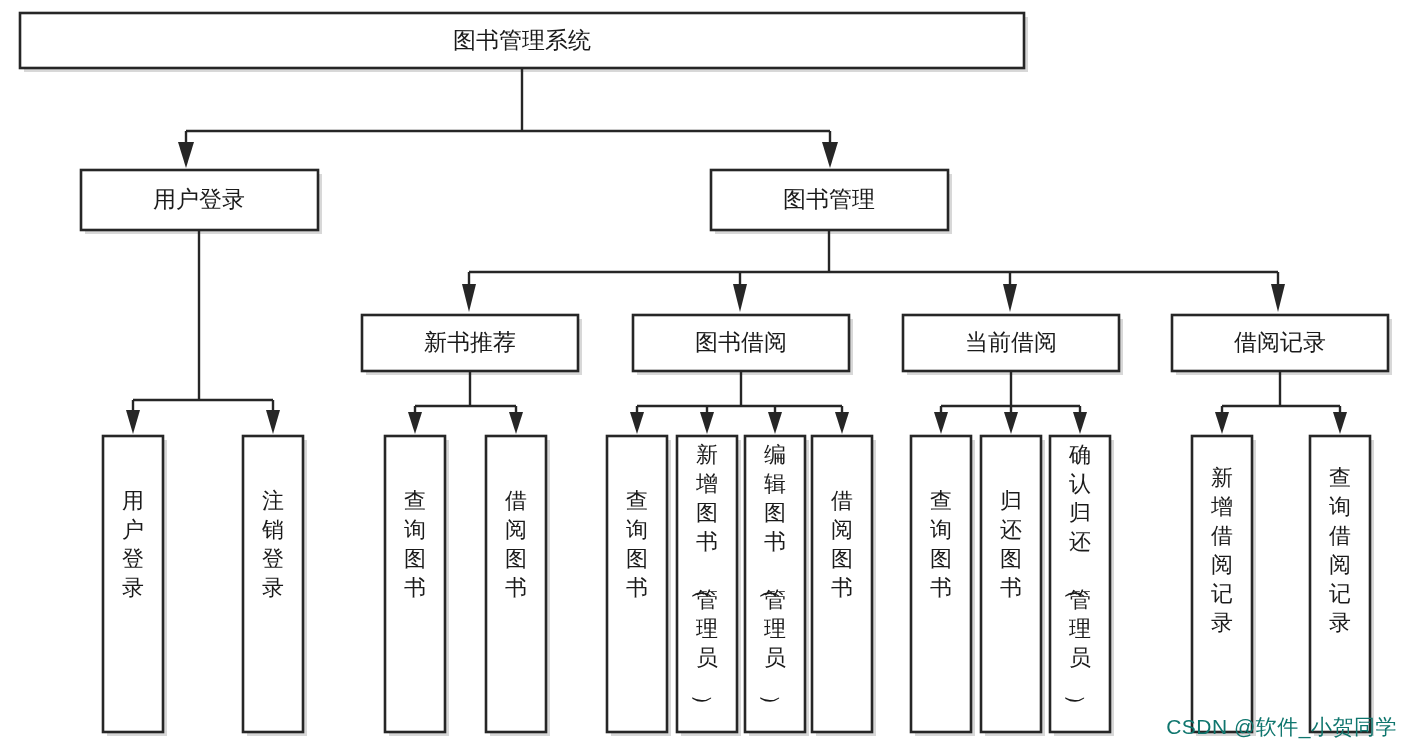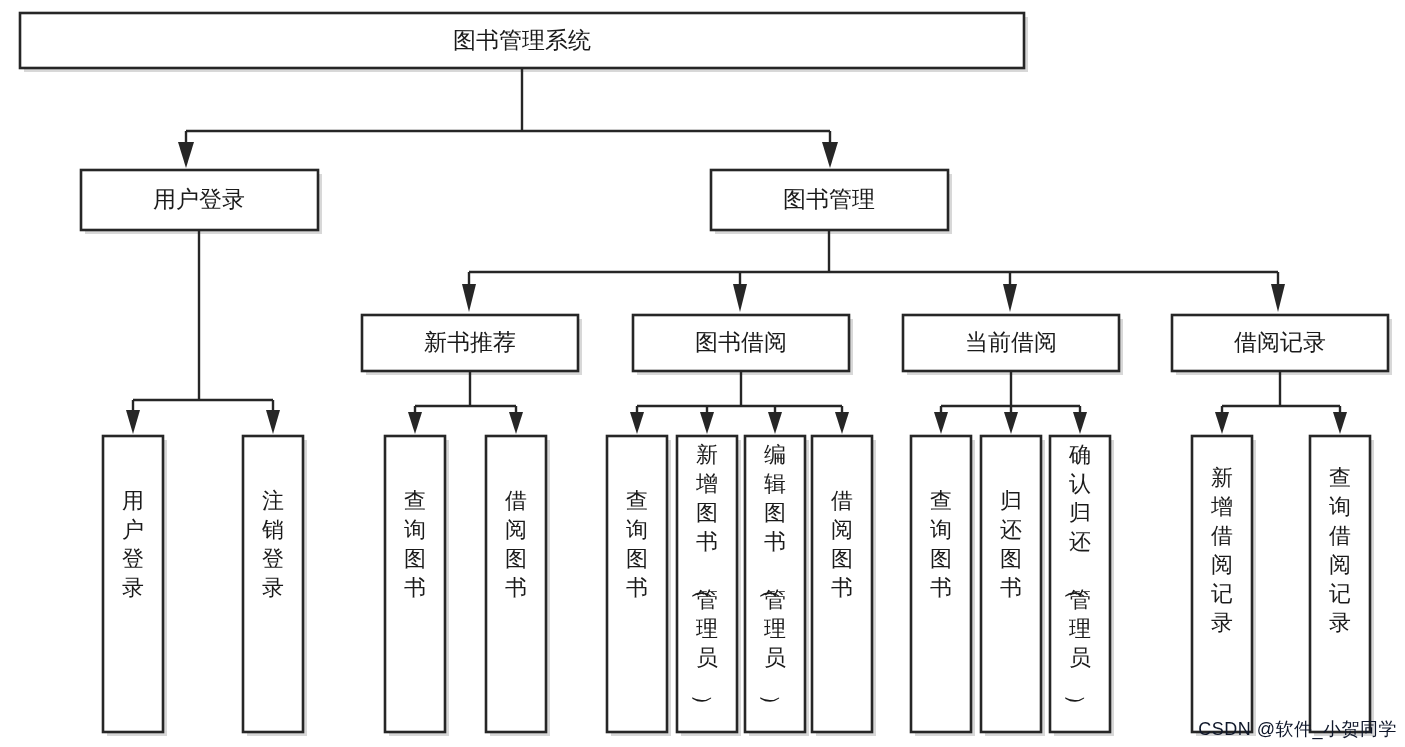--- a/index.html
+++ b/index.html
@@ -51,22 +51,22 @@
     font-family: "Liberation Sans", "DejaVu Sans", sans-serif;
     font-size: 22px;
     fill: #1a1a1a;
     text-anchor: middle;
   }
   .watermark {
     position: absolute;
     right: 8px;
     bottom: 6px;
     font-family: "Liberation Sans", "DejaVu Sans", sans-serif;
-    font-size: 18px;
-    color: #0f172a;
+    font-size: 21px;
+    color: #0f766e;
     letter-spacing: 0.5px;
     white-space: nowrap;
     user-select: none;
   }
 </style>
 </head>
 <body>
 
 <div id="diagram-root">
 <svg width="1405" height="747" viewBox="0 0 1405 747" xmlns="http://www.w3.org/2000/svg">

